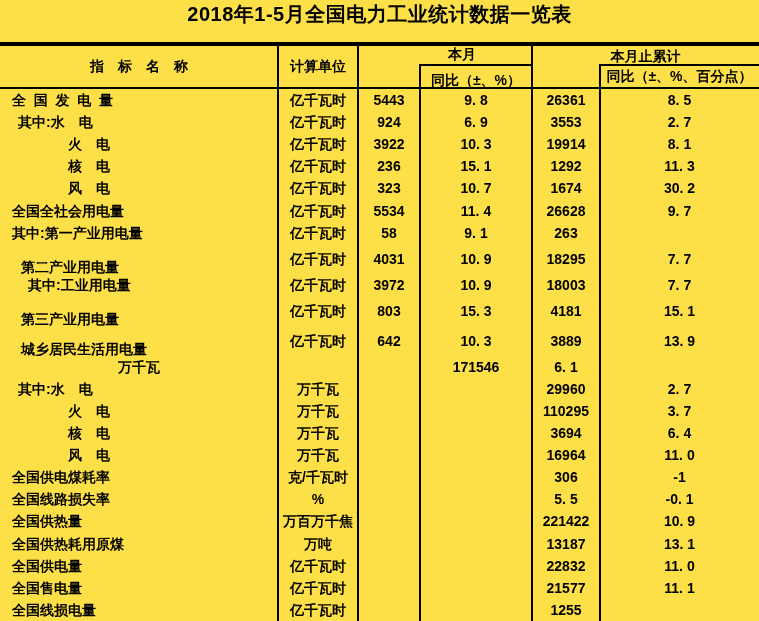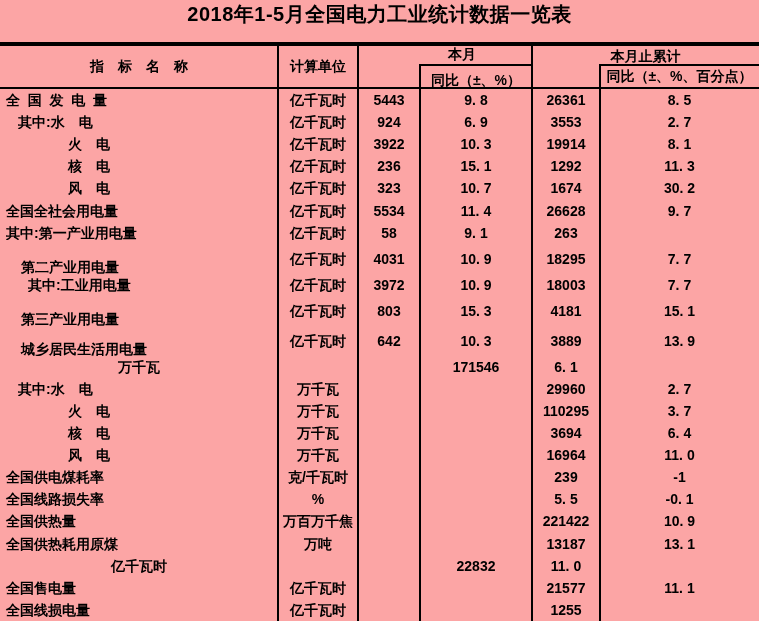--- a/index.html
+++ b/index.html
@@ -1,21 +1,21 @@
 <!DOCTYPE html>
 <html><head>
 <meta charset="utf-8">
 <style>
   html,body{margin:0;padding:0;background:#fff;}
   body{
     width:759px;height:621px;overflow:hidden;color:#000;
     font-family:"Liberation Sans","DejaVu Sans",sans-serif;
     -webkit-font-smoothing:antialiased;
   }
-  .page{position:relative;width:759px;height:621px;background:#fca5a5;text-decoration:underline;}
+  .page{position:relative;width:759px;height:621px;background:#fde047;text-decoration:underline;}
   .title{
     position:absolute;left:0;top:1px;width:759px;margin:0;
     text-align:center;font-size:20px;font-weight:bold;letter-spacing:.5px;
     white-space:pre;
   }
   
   .hline,.vline{position:absolute;background:#000;}
   .l-top{left:0;top:42px;width:759px;height:4px;}
   .l-mid-month{left:420px;top:64px;width:112px;height:2px;}
   .l-mid-cum{left:600px;top:64px;width:159px;height:2px;}
@@ -43,21 +43,21 @@
   }
   .row{
     flex:1;display:grid;
     grid-template-columns:278px 80px 62px 112px 68px 159px;
     align-items:center;
     font-size:14px;font-weight:bold;line-height:1;
   }
   .cell{overflow:hidden;white-space:pre;}
   .c-name{text-align:left;}
   .c-center{text-align:center;}
-  .ind-0{padding-left:6px;}
+  .ind-0{padding-left:12px;}
   .ind-1{padding-left:18px;}
   .ind-2{padding-left:68px;}
   .ind-3{padding-left:21px;margin-top:16px;}
   .ind-4{padding-left:28px;}
 </style>
 </head>
 <body>
 
 <div class="page">
 
@@ -207,21 +207,21 @@
     <div class="cell c-center"></div>
     <div class="cell c-center"></div>
     <div class="cell c-center">16964</div>
     <div class="cell c-center">11. 0</div>
   </div>
         <div class="row">
     <div class="cell c-name ind-0">全国供电煤耗率</div>
     <div class="cell c-center">克/千瓦时</div>
     <div class="cell c-center"></div>
     <div class="cell c-center"></div>
-    <div class="cell c-center">239</div>
+    <div class="cell c-center">306</div>
     <div class="cell c-center">-1</div>
   </div>
         <div class="row">
     <div class="cell c-name ind-0">全国线路损失率</div>
     <div class="cell c-center">%</div>
     <div class="cell c-center"></div>
     <div class="cell c-center"></div>
     <div class="cell c-center">5. 5</div>
     <div class="cell c-center">-0. 1</div>
   </div>
@@ -235,20 +235,21 @@
   </div>
         <div class="row">
     <div class="cell c-name ind-0">全国供热耗用原煤</div>
     <div class="cell c-center">万吨</div>
     <div class="cell c-center"></div>
     <div class="cell c-center"></div>
     <div class="cell c-center">13187</div>
     <div class="cell c-center">13. 1</div>
   </div>
         <div class="row">
+    <div class="cell c-name ind-0">全国供电量</div>
     <div class="cell c-center">亿千瓦时</div>
     <div class="cell c-center"></div>
     <div class="cell c-center"></div>
     <div class="cell c-center">22832</div>
     <div class="cell c-center">11. 0</div>
   </div>
         <div class="row">
     <div class="cell c-name ind-0">全国售电量</div>
     <div class="cell c-center">亿千瓦时</div>
     <div class="cell c-center"></div>

